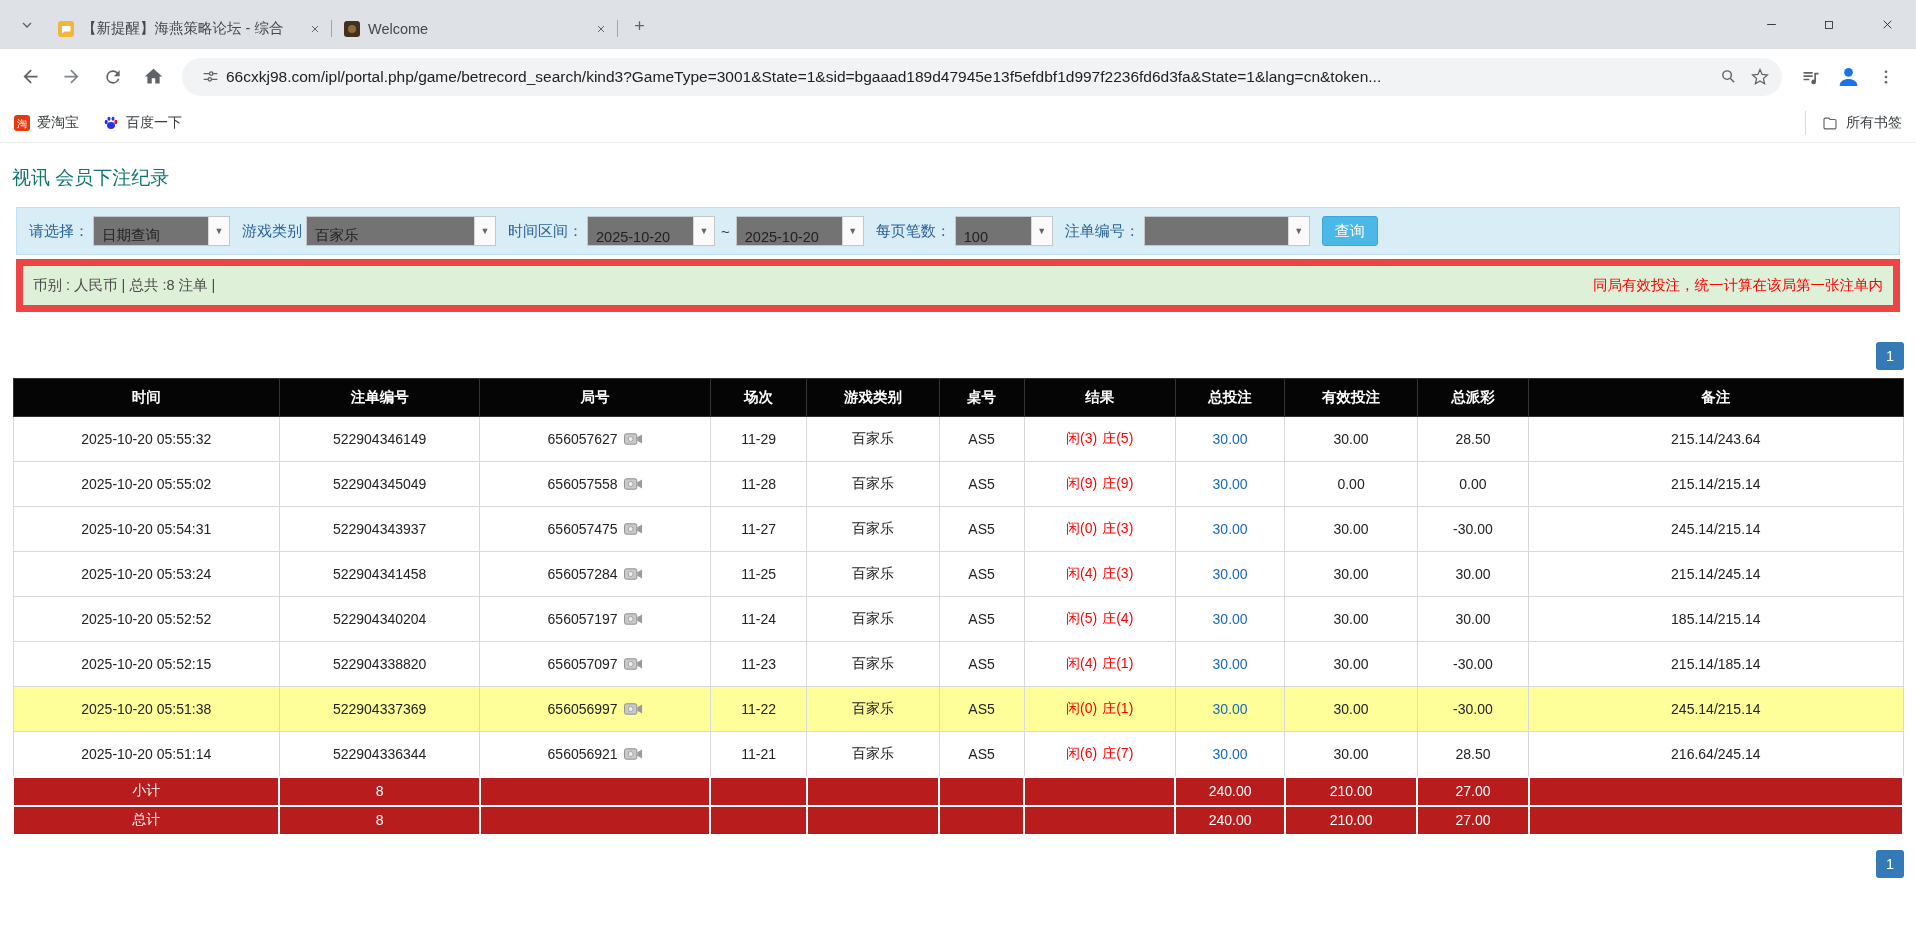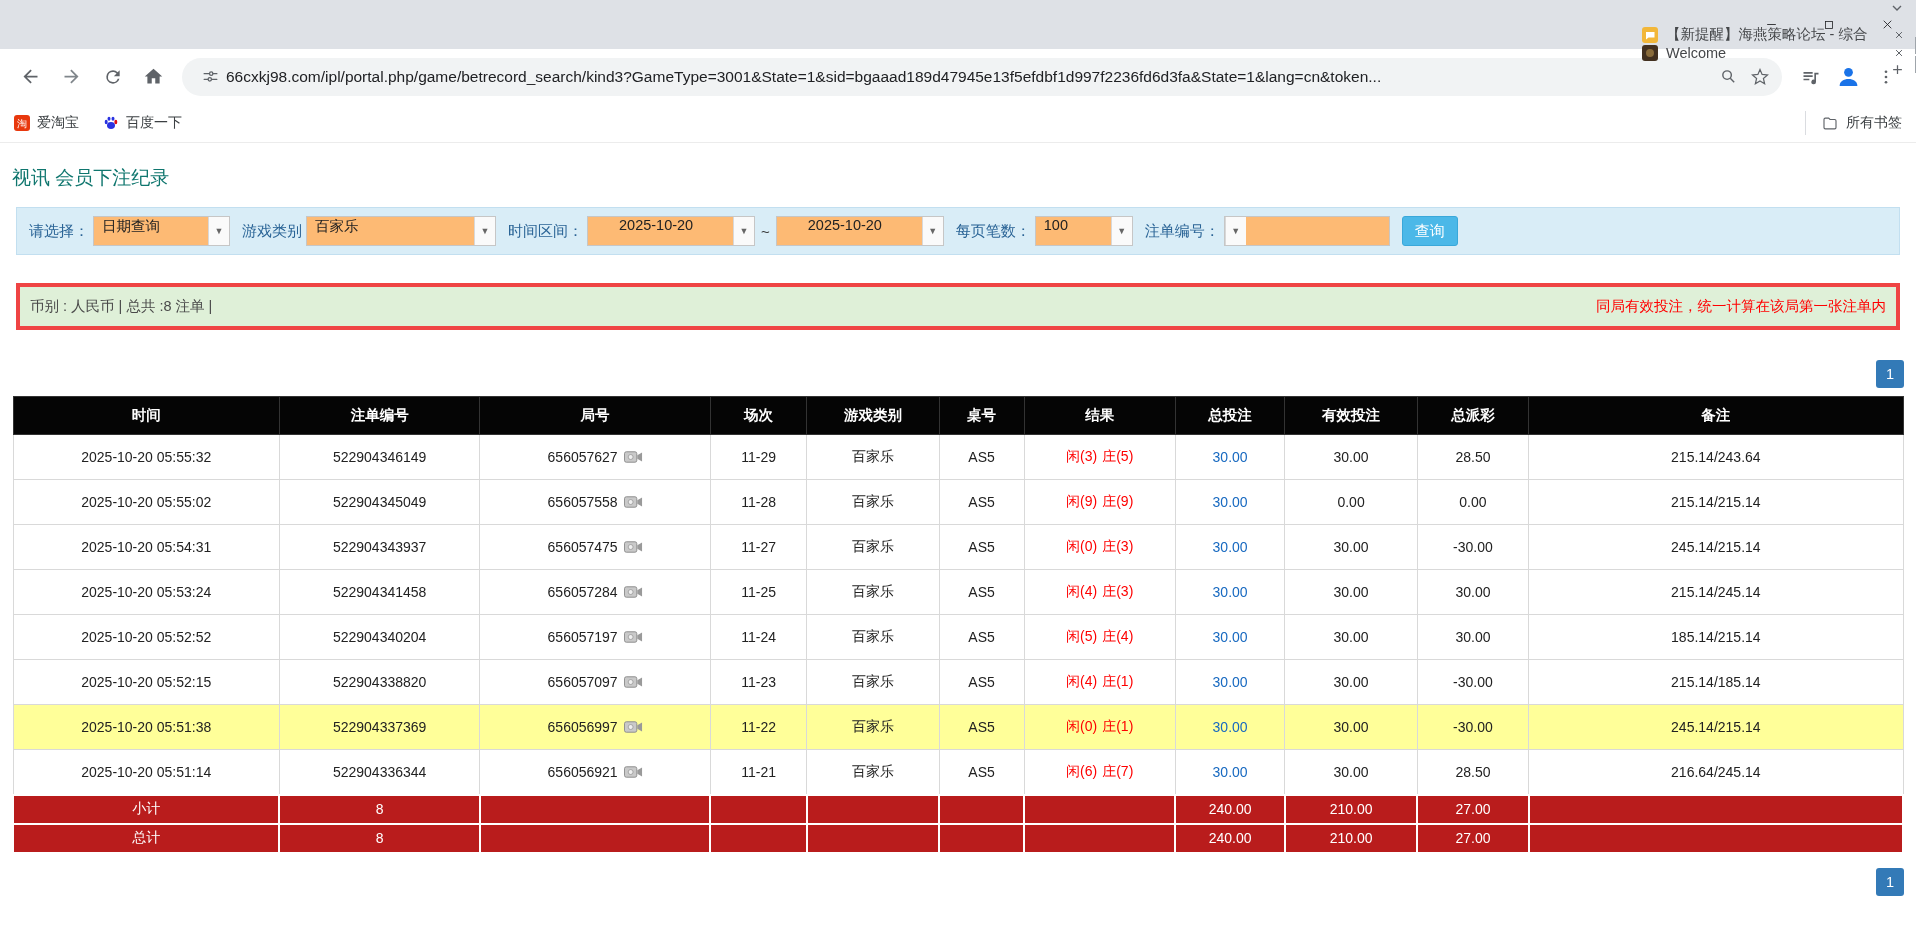--- a/index.html
+++ b/index.html
@@ -1,20 +1,20 @@
 <!DOCTYPE html>
 <html><head>
 <meta charset="utf-8">
 <style>
   * { box-sizing: border-box; }
   html, body { margin:0; padding:0; width:1916px; height:943px; overflow:hidden;
     font-family:"Liberation Sans", sans-serif; background:#fff; }
 
   
-  .tabstrip { height:49px; background:#dee1e6; display:flex; align-items:flex-end; padding-left:8px; position:relative;flex-direction:column; }
+  .tabstrip { height:49px; background:#dee1e6; display:flex; align-items:flex-end; padding-left:8px; position:relative; }
   .tab-search-btn { width:30px; height:30px; margin:0 4px 9px 4px; border:none; background:transparent;
     display:flex; align-items:center; justify-content:center; border-radius:50%; padding:0; }
   .tab { width:286px; height:41px; display:flex; align-items:center; gap:8px; padding:0 8px 0 12px;
     font-size:14.5px; color:#45474a; position:relative; border-radius:10px 10px 0 0; cursor:default; }
   .tab.active { background:#fff; color:#202124; }
   .tab:not(.active)::after { content:''; position:absolute; right:0; top:12px; height:17px; width:1px; background:#9fa5ab; }
   .tab-title { flex:1; white-space:nowrap; overflow:hidden; text-overflow:ellipsis; }
   .tab-close { width:18px; height:18px; border-radius:50%; display:flex; align-items:center; justify-content:center; flex:none; }
   .fav { width:16px; height:16px; flex:none; display:flex; align-items:center; justify-content:center; }
   .new-tab-btn { width:30px; height:30px; margin:0 4px 9px 6px; border:none; background:transparent;
@@ -37,30 +37,30 @@
   .bm-right { margin-left:auto; display:flex; align-items:center; gap:8px; padding-left:16px; border-left:1px solid #dadce0; height:24px; }
   .bm-ico { width:16px; height:16px; display:flex; align-items:center; justify-content:center; }
 
   
   .page-title { margin:22px 0 16px 12px; font-size:19px; font-weight:400; color:#0f766e; }
 
   .filter-bar { margin:0 16px; background:#d9edf7; border:1px solid #c2dff0; padding:8px 8px;
     display:flex; align-items:center; font-size:15px; }
   .f-label { color:#2a6496; margin:0 4px 0 12px; white-space:nowrap; }
   .f-label.first { margin-left:4px; }
-  .sel { display:flex; align-items:flex-start; background:#fdba74; border:1px solid #c6c6c6; height:30px; }
+  .sel { display:flex; align-items:flex-end; background:#737373; border:1px solid #c6c6c6; height:30px; }
   .sel-text { padding:0 8px; flex:1; font-size:14.5px; color:#222; white-space:nowrap; overflow:hidden; }
   .sel-arrow { width:21px; height:100%; border-left:1px solid #d8d8d8; background:#fafafa;
     display:flex; align-items:center; justify-content:center; color:#666; font-size:9px; flex:none; }
-  .w-mode { width:137px; } .w-game { width:190px; } .w-date { width:168px;padding-left:23px; } .w-size { width:98px; } .w-sort { width:166px;flex-direction:column; }
+  .w-mode { width:137px; } .w-game { width:190px; } .w-date { width:128px; } .w-size { width:98px; } .w-sort { width:166px;flex-direction:column; }
   .tilde { color:#333; margin:0 6px; }
   .search-btn { margin-left:12px; background:#4bb8e8; border:1px solid #39a8da; color:#fff; font-size:15px;
     height:30px; padding:0 12px; border-radius:3px; cursor:pointer; font-family:inherit; }
 
-  .summary-bar { margin:28px 16px 0; background:#dff0d8; border:4px solid #ef4444; padding:10px 10px;
+  .summary-bar { margin:4px 16px 0; background:#dff0d8; border:7px solid #ef4444; padding:10px 10px;
     display:flex; justify-content:space-between; align-items:center; font-size:14.5px; color:#4a4a4a; }
   .summary-right { color:#ff0000; }
 
   .pager { text-align:right; margin:30px 12px 8px; }
   .pager.bottom { margin:14px 12px 0; }
   .page-btn { display:inline-block; min-width:28px; height:28px; line-height:28px; background:#337ab7;
     color:#fff; border-radius:3px; font-size:14.5px; text-align:center; cursor:pointer; }
 
   table.bet-table { width:calc(100% - 24px); margin:0 12px; border-collapse:collapse; table-layout:fixed; }
   .c1{width:14.1%} .c2{width:10.6%} .c3{width:12.2%} .c4{width:5.1%} .c5{width:7%} .c6{width:4.5%}

